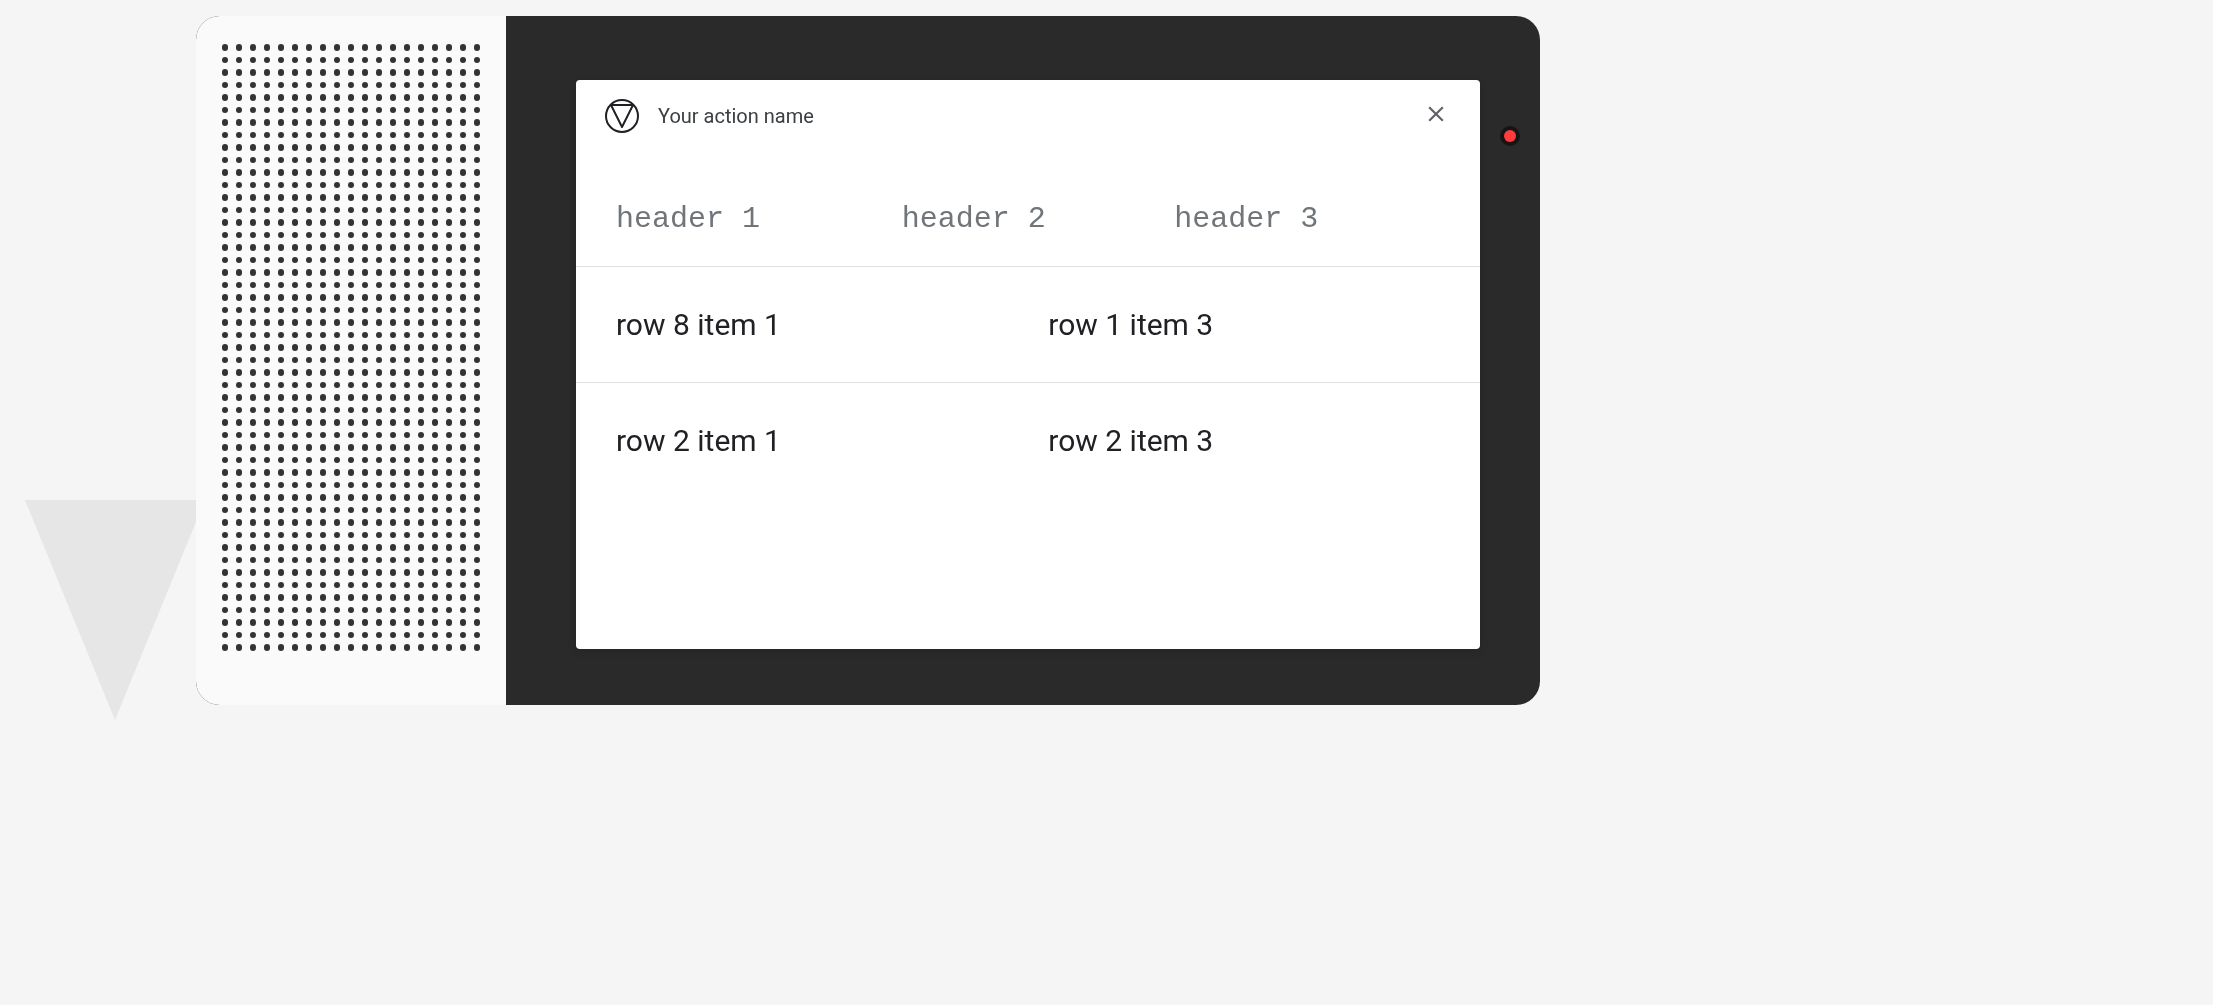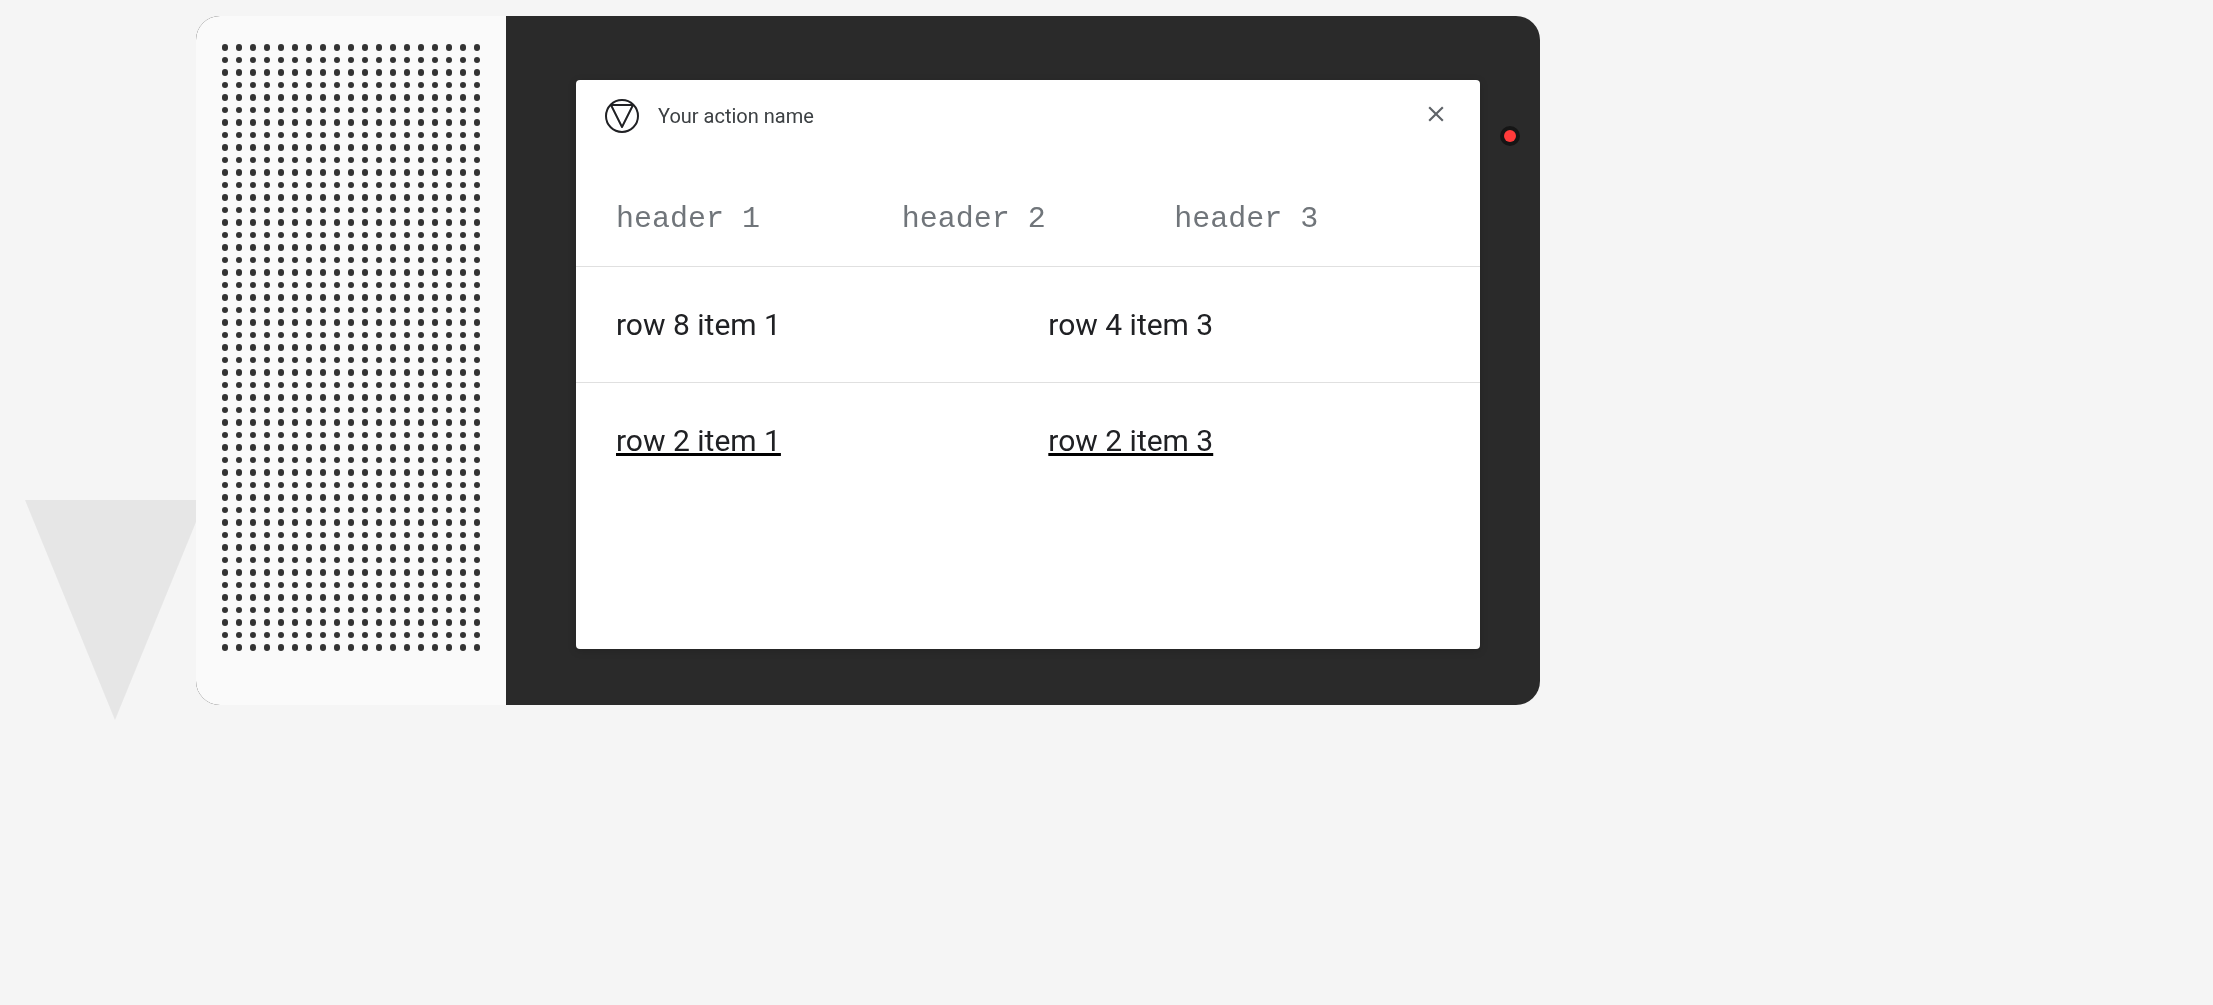--- a/index.html
+++ b/index.html
@@ -146,21 +146,20 @@
     }
     
     .table-row.header-row {
       padding-top: 50px;
       padding-bottom: 30px;
       font-family: Liberation Mono, monospace;
     }
     
     .table-row:last-child {
       border-bottom: none;
-      text-decoration: underline;
     }
     
     .table-cell {
       flex: 1;
       font-size: 30px;
       color: #202124;
       font-weight: 400;
     }
     
     .header-row .table-cell {
@@ -1147,21 +1146,21 @@
       </div>
 
       <div class="table-container">
         <div class="table-row header-row">
           <div class="table-cell">header 1</div>
           <div class="table-cell">header 2</div>
           <div class="table-cell">header 3</div>
         </div>
         <div class="table-row">
           <div class="table-cell">row 8 item 1</div>
-          <div class="table-cell">row 4 item 3</div>
+          <div class="table-cell">row 1 item 3</div>
         </div>
         <div class="table-row">
           <div class="table-cell">row 2 item 1</div>
           <div class="table-cell">row 2 item 3</div>
         </div>
       </div>
 
     </div>
 
   </div>

